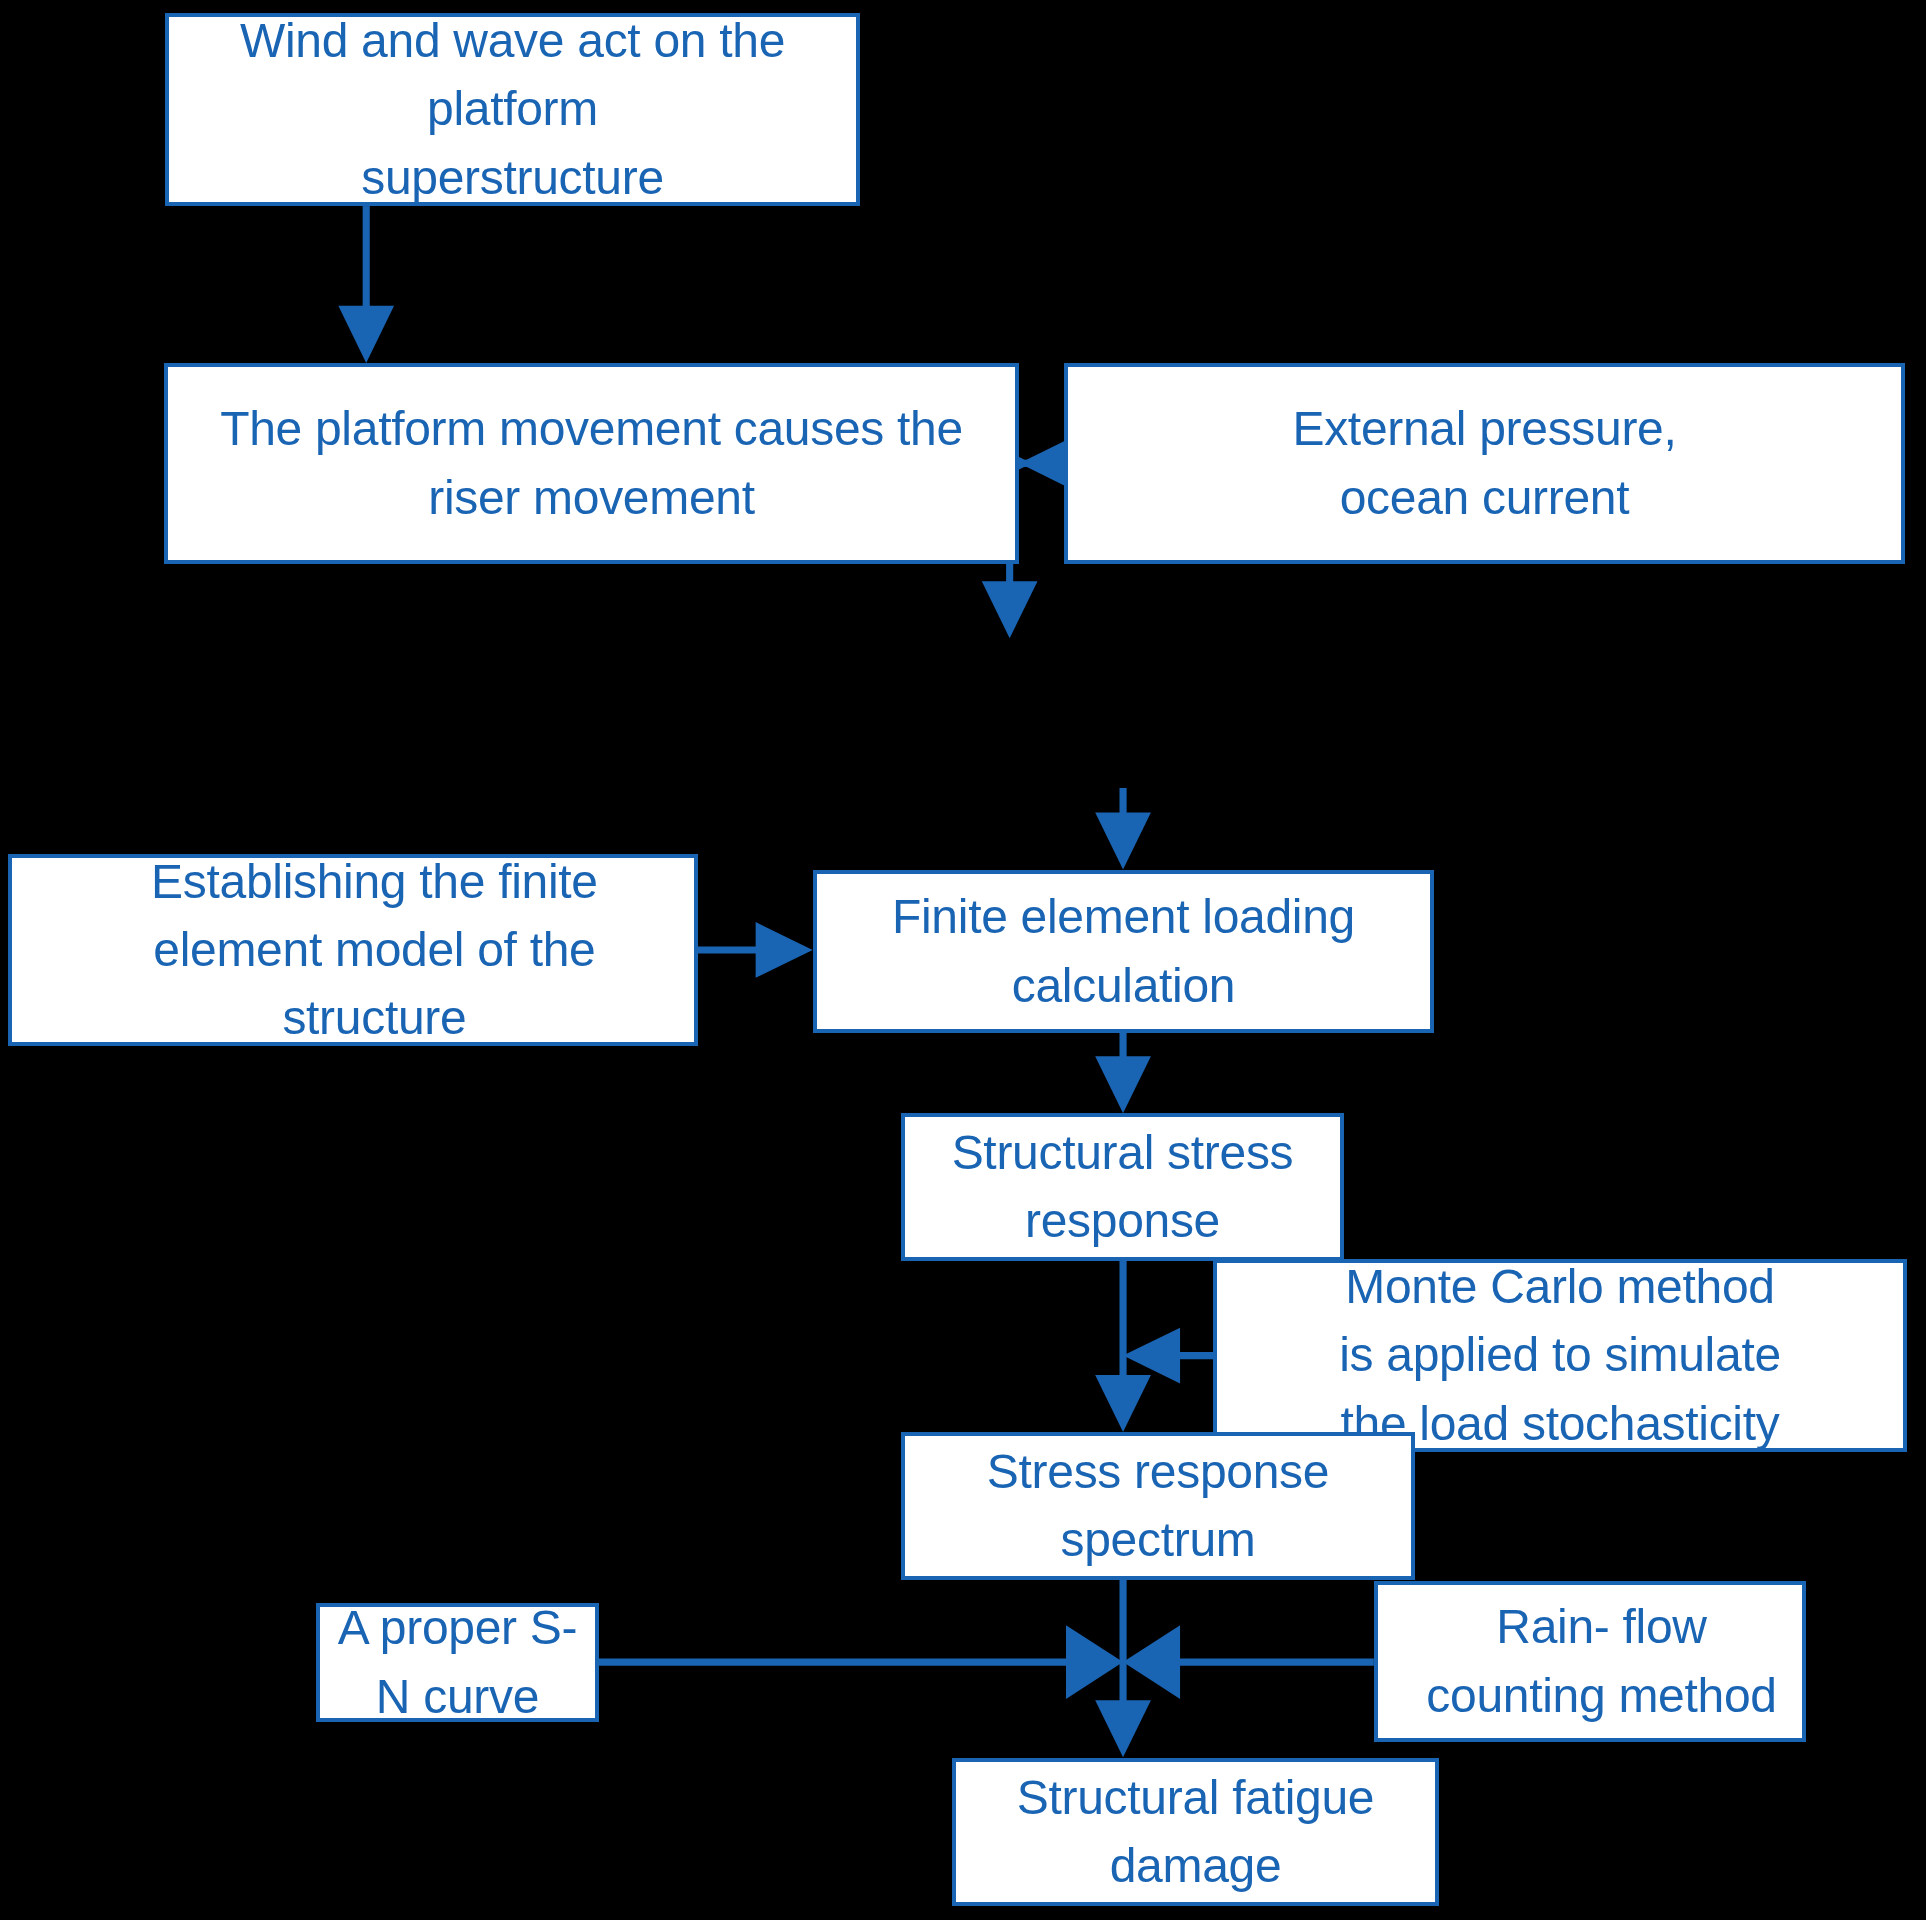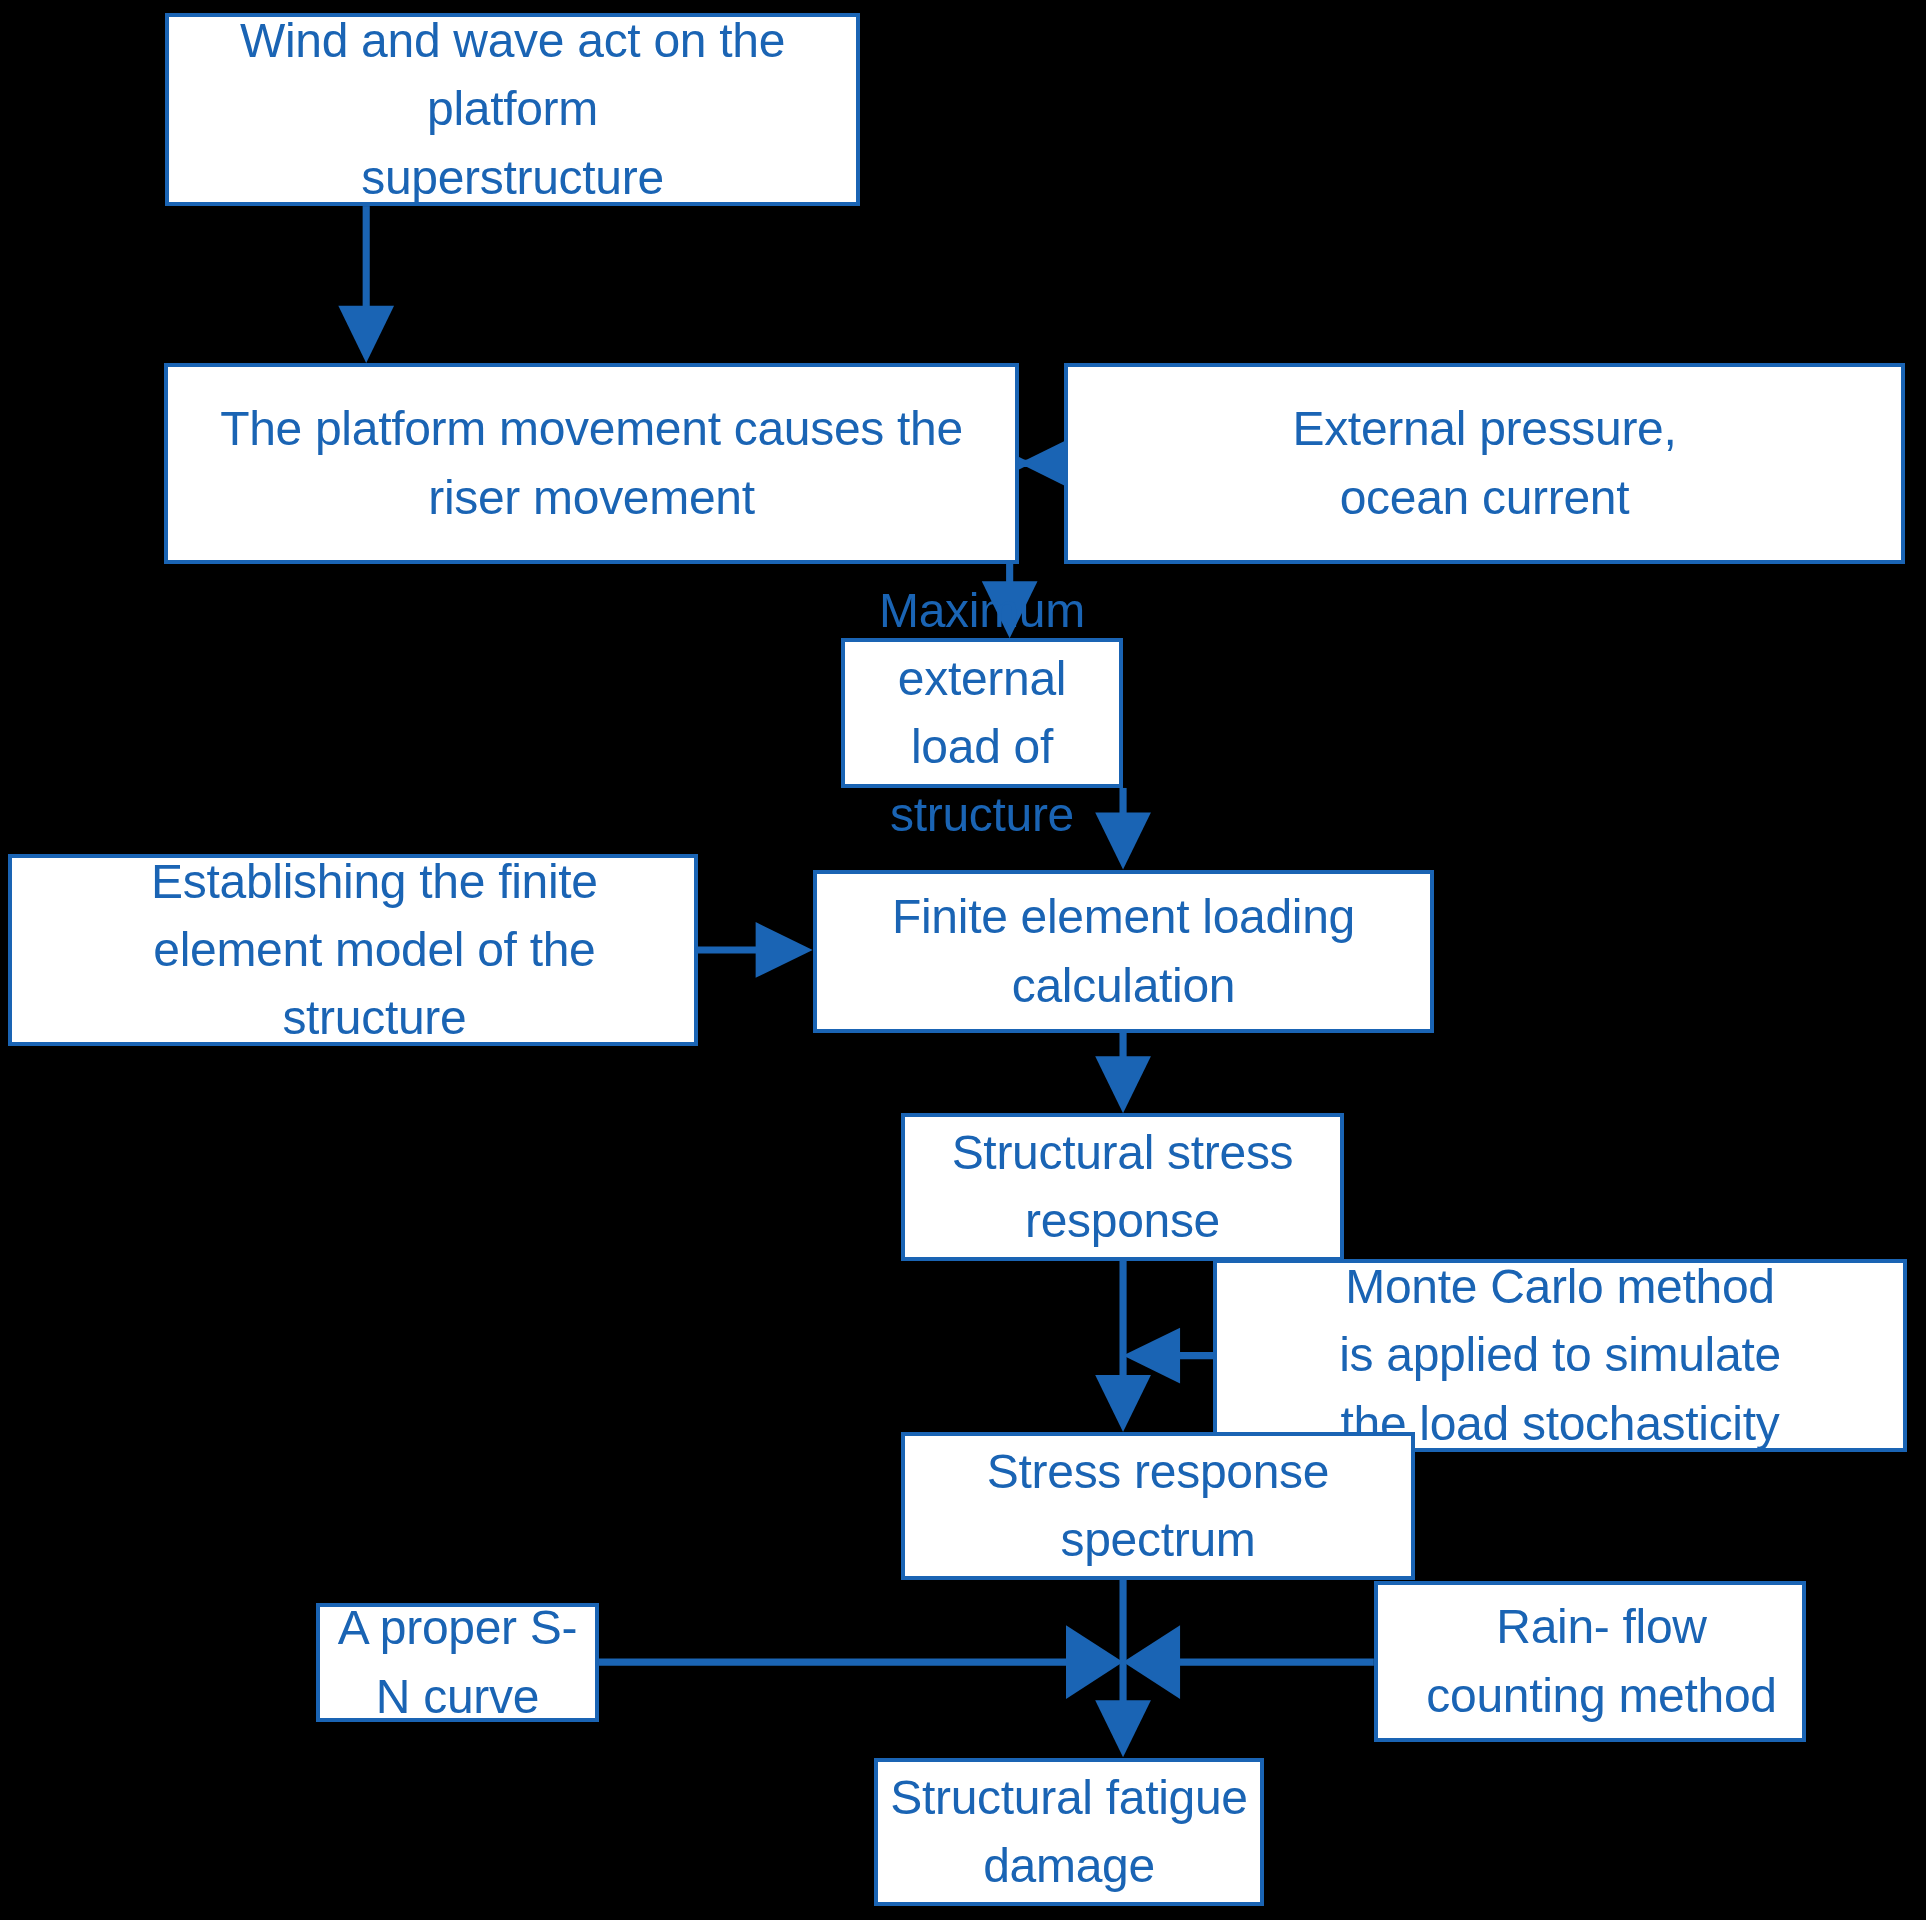--- a/index.html
+++ b/index.html
@@ -122,24 +122,20 @@
   <div class="node-box" style="left:164px; top:363px; width:855px; height:201px;">
     <span class="node-label">The platform movement causes the
 riser movement</span>
   </div>
 
   <div class="node-box" style="left:1064px; top:363px; width:841px; height:201px;">
     <span class="node-label">External pressure,
 ocean current</span>
   </div>
 
-  <div class="node-box" style="left:841px; top:638px; width:282px; height:150px;">
-    <span class="node-label">Maximum external
-load of structure</span>
-  </div>
 
   <div class="node-box" style="left:8.4px; top:854px; width:690px; height:192px;padding-left:42px;">
     <span class="node-label">Establishing the finite
 element model of the
 structure</span>
   </div>
 
   <div class="node-box" style="left:813px; top:870px; width:621px; height:163px;">
     <span class="node-label">Finite element loading
 calculation</span>
@@ -163,19 +159,19 @@
 
   <div class="node-box" style="left:316px; top:1603px; width:283px; height:119px;">
     <span class="node-label">A proper S-N curve</span>
   </div>
 
   <div class="node-box" style="left:1374px; top:1581px; width:432px; height:161px;padding-left:23px;">
     <span class="node-label">Rain- flow
 counting method</span>
   </div>
 
-  <div class="node-box" style="left:874px; top:1758px; width:390px; height:148px;">
+  <div class="node-box" style="left:952px; top:1758px; width:487px; height:148px;">
     <span class="node-label">Structural fatigue
 damage</span>
   </div>
 
 </div>
 
 
 </body></html>

